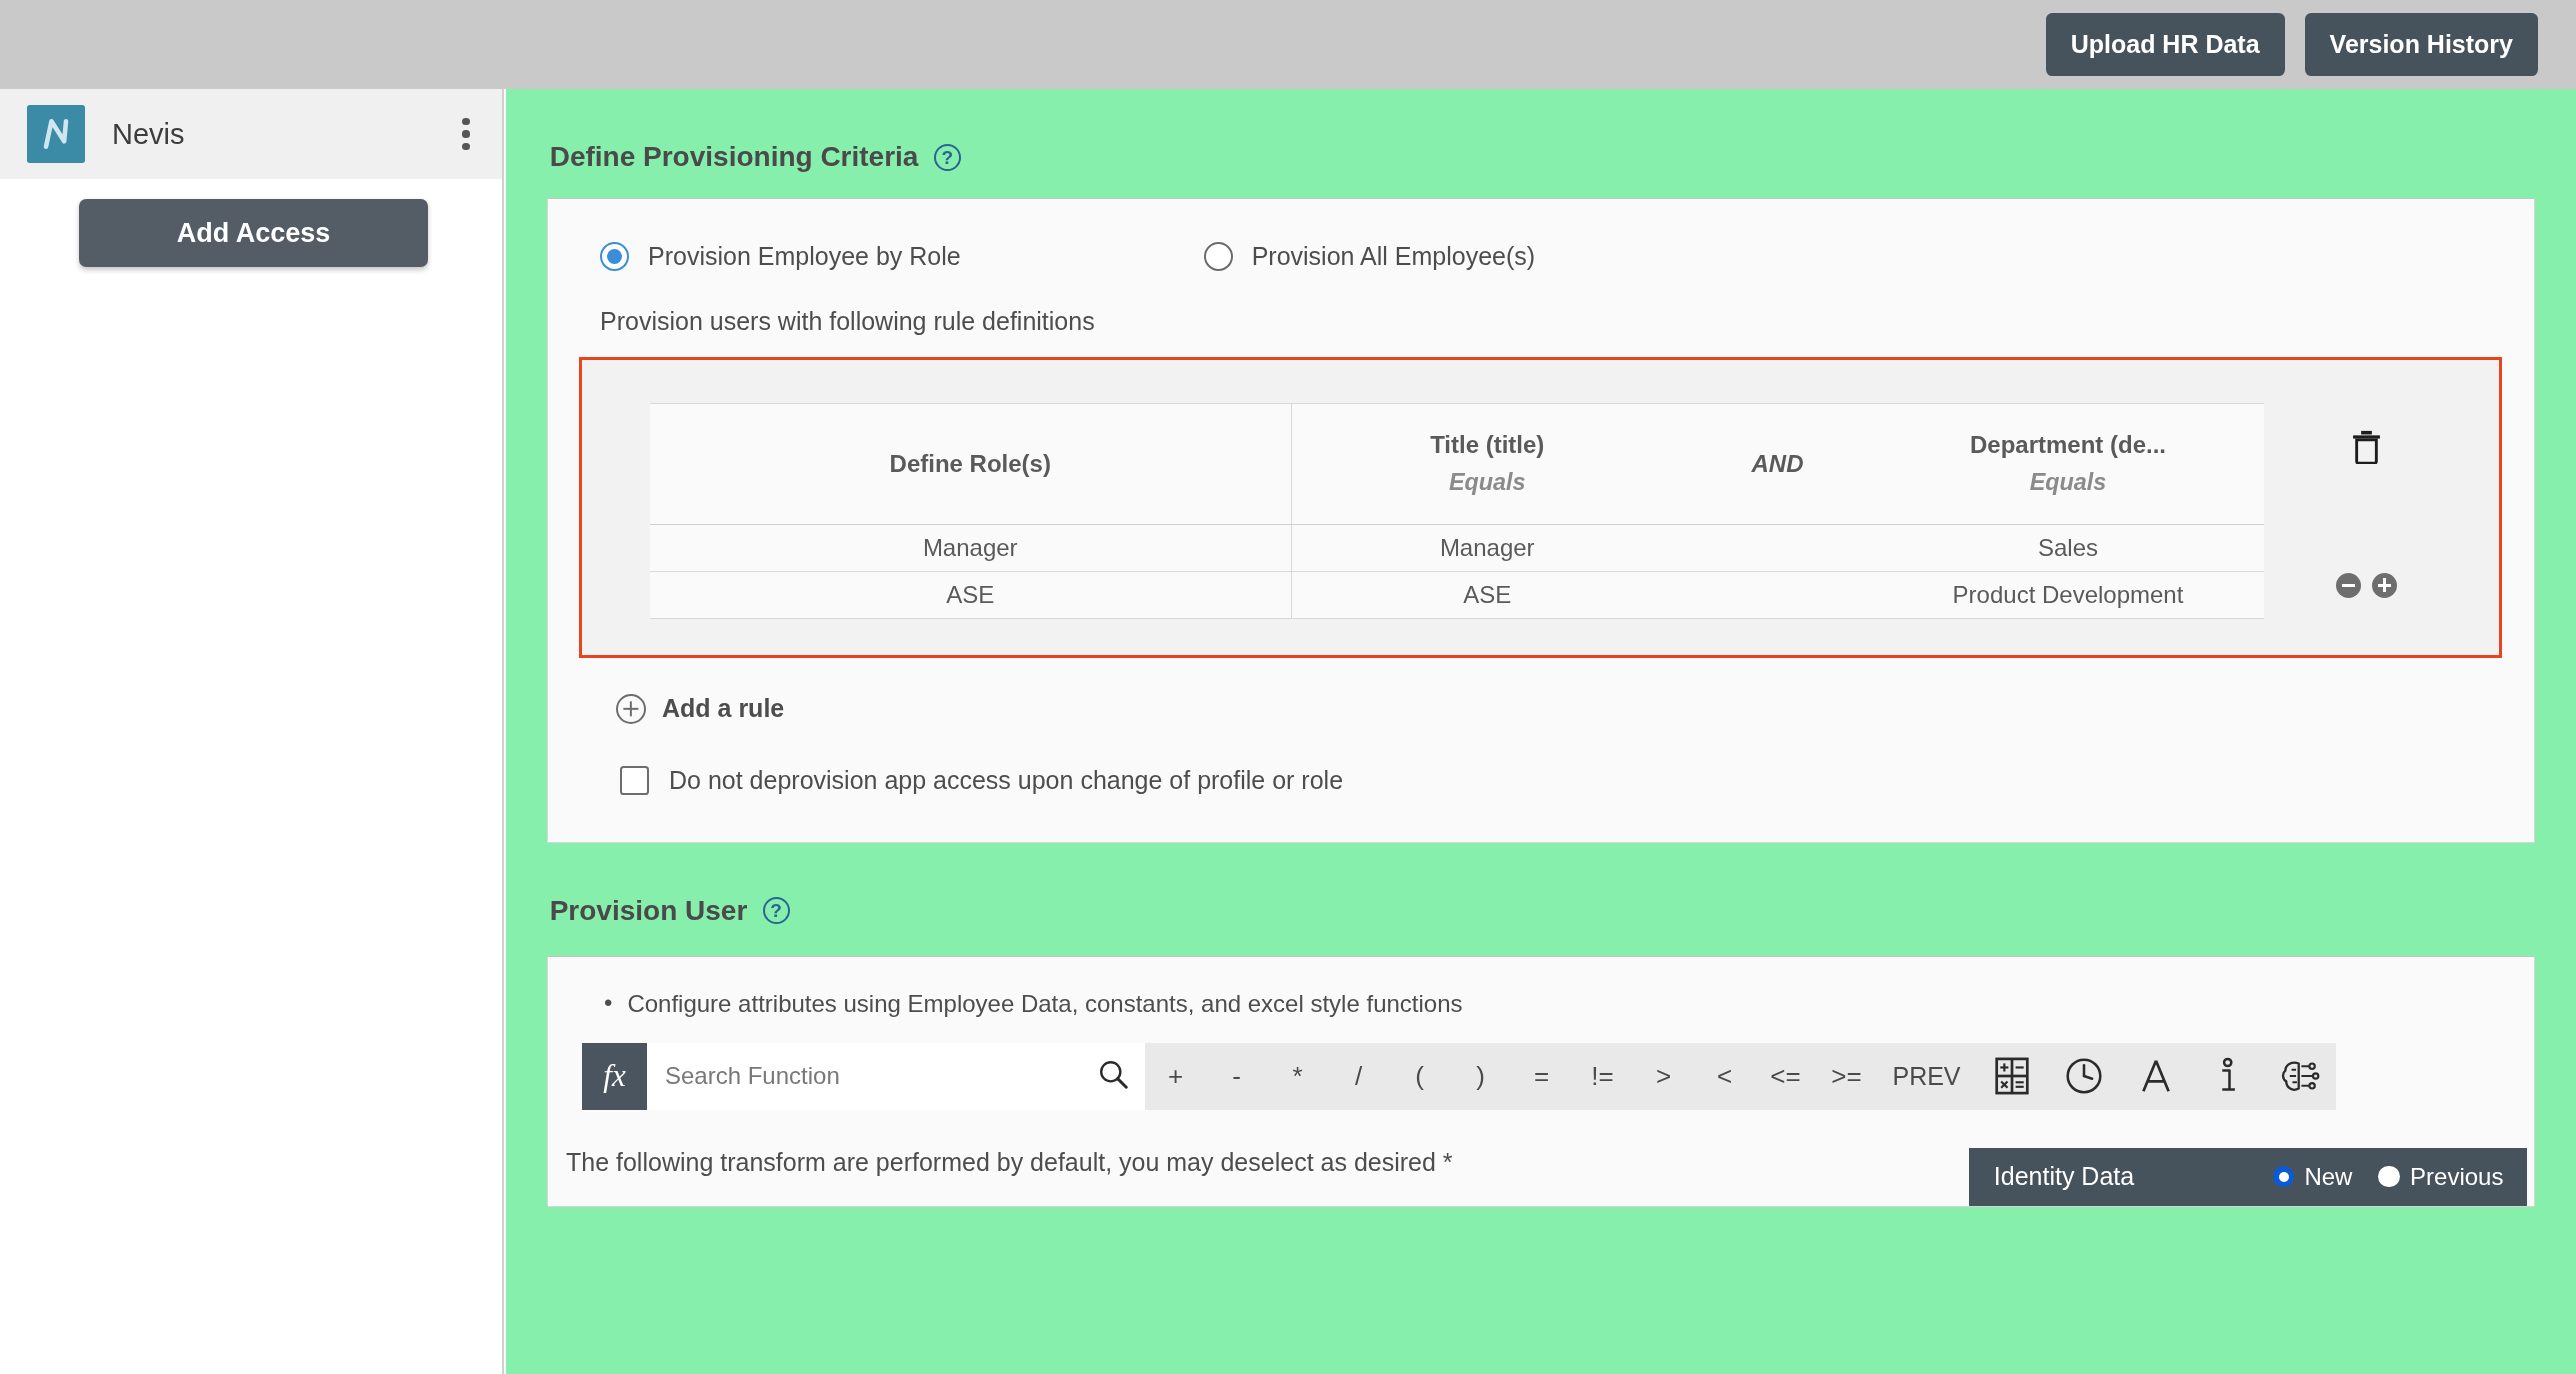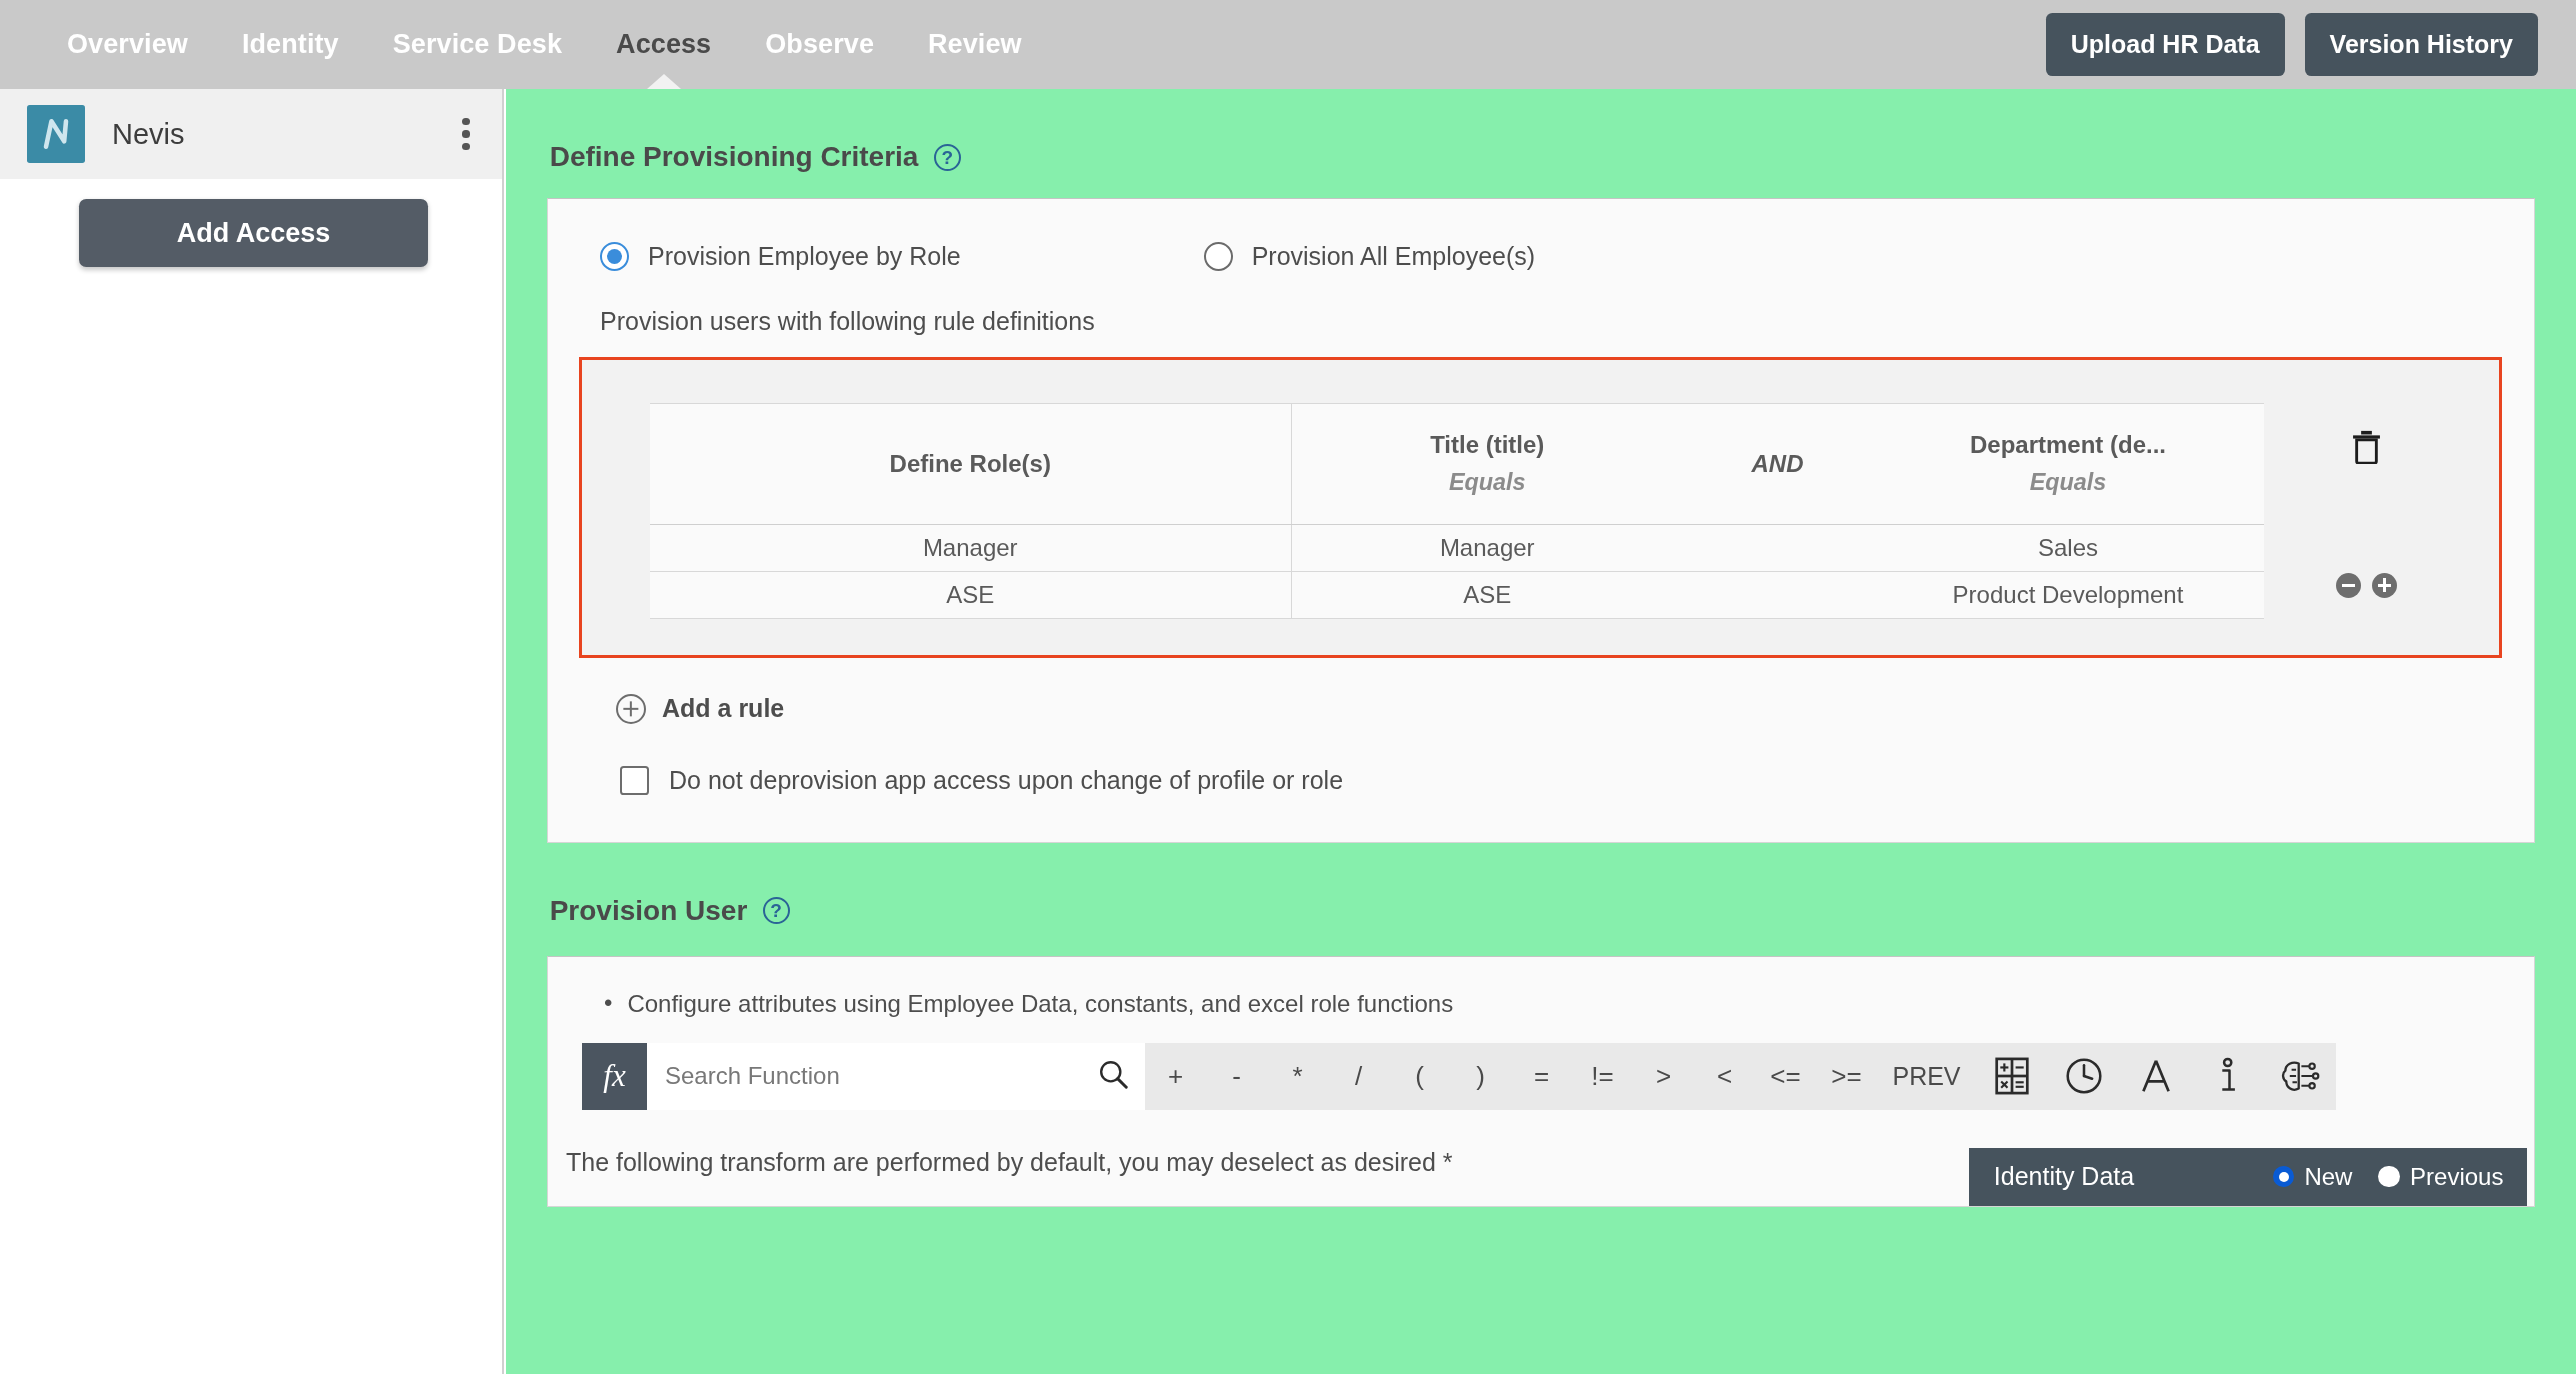--- a/index.html
+++ b/index.html
@@ -296,28 +296,20 @@
     display: flex; align-items: center; justify-content: center;
   }
   .id-dot.on { background: #0a5bd4; border: 2.7px solid #0a5bd4; }
   .id-dot.on::after { content: ""; width: 10px; height: 10px; border-radius: 50%; background: #fff; }
   .id-radio span { margin-left: 10px; font-size: 24px; color: #fff; }
 </style>
 </head>
 <body>
 
 <div id="topnav">
-  <div id="nav-tabs">
-    <div class="nav-tab">Overview</div>
-    <div class="nav-tab">Identity</div>
-    <div class="nav-tab">Service Desk</div>
-    <div class="nav-tab active">Access</div>
-    <div class="nav-tab">Observe</div>
-    <div class="nav-tab">Review</div>
-  </div>
   <div id="nav-actions">
     <button class="nav-btn">Upload HR Data</button>
     <button class="nav-btn">Version History</button>
   </div>
 </div>
 
 <div id="sidebar">
   <div id="app-row">
     <div id="app-logo">
       <svg width="40" height="40" viewBox="0 0 44 44">
@@ -427,21 +419,21 @@
     </div>
   </div>
 
   <div class="section-title" id="provision-title">
     <span>Provision User</span>
     <span class="help-icon">?</span>
   </div>
 
   <div class="panel" id="pu-panel">
     <ul id="pu-bullets">
-      <li><span>Configure attributes using Employee Data, constants, and excel role functions</span></li>
+      <li><span>Configure attributes using Employee Data, constants, and excel style functions</span></li>
     </ul>
 
     <div id="fx-toolbar">
       <div id="fx-badge">fx</div>
       <div id="fx-search">
         <input type="text" placeholder="Search Function" style="">
         <span>
           <svg width="31" height="31" viewBox="0 0 34 34">
             <circle cx="14" cy="14" r="10.5" fill="none" stroke="#2b2b2b" stroke-width="2.6"></circle>
             <line x1="21.5" y1="21.5" x2="31" y2="31" stroke="#2b2b2b" stroke-width="3.2" stroke-linecap="round"></line>

